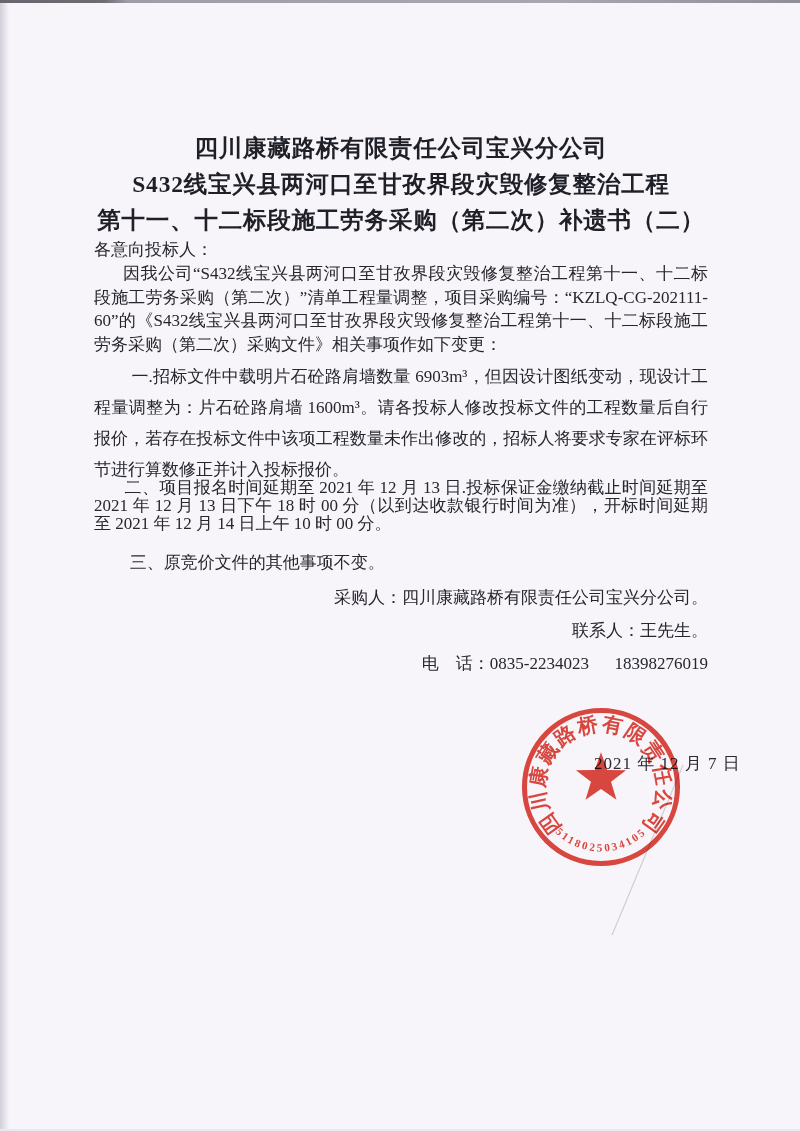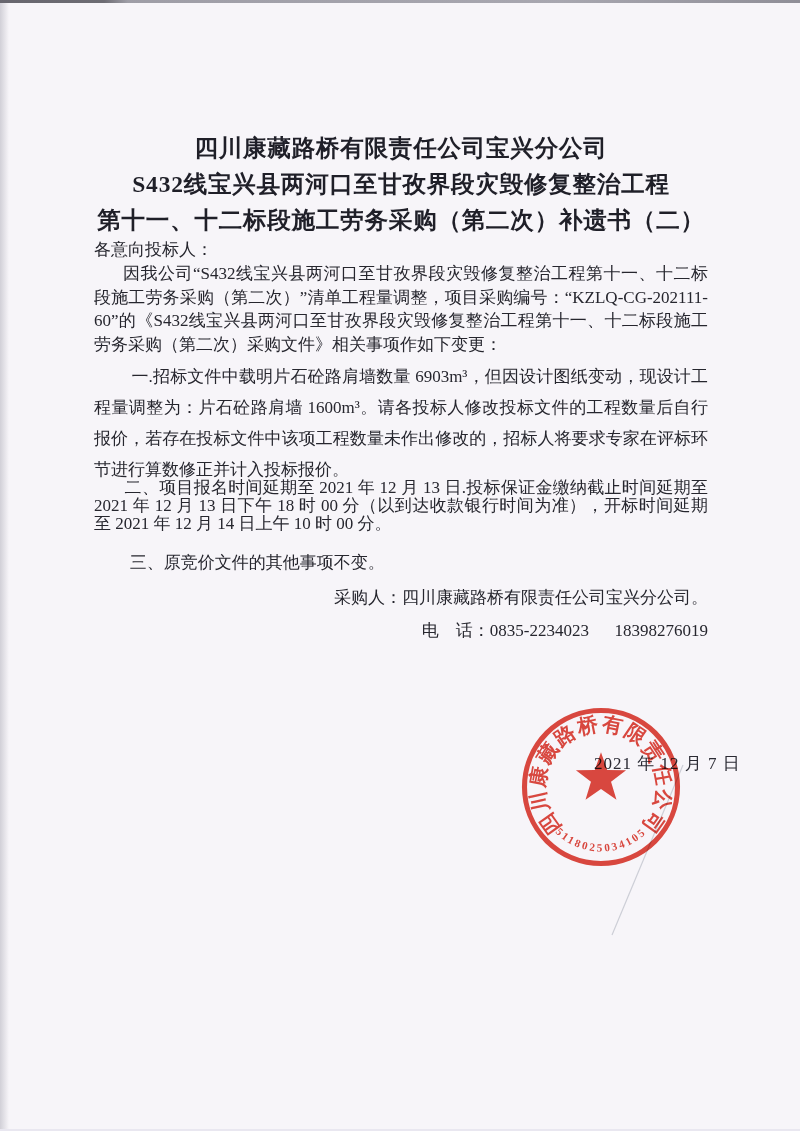--- a/index.html
+++ b/index.html
@@ -101,20 +101,21 @@
 
     <div class="body-text">
       <p class="salutation">各意向投标人：</p>
       <p class="para p-intro">因我公司“S432线宝兴县两河口至甘孜界段灾毁修复整治工程第十一、十二标段施工劳务采购（第二次）”清单工程量调整，项目采购编号：“KZLQ-CG-202111-60”的《S432线宝兴县两河口至甘孜界段灾毁修复整治工程第十一、十二标段施工劳务采购（第二次）采购文件》相关事项作如下变更：</p>
       <p class="para p-one">一.招标文件中载明片石砼路肩墙数量 6903m³，但因设计图纸变动，现设计工程量调整为：片石砼路肩墙 1600m³。请各投标人修改投标文件的工程数量后自行报价，若存在投标文件中该项工程数量未作出修改的，招标人将要求专家在评标环节进行算数修正并计入投标报价。</p>
       <p class="para p-two">二、项目报名时间延期至 2021 年 12 月 13 日.投标保证金缴纳截止时间延期至 2021 年 12 月 13 日下午 18 时 00 分（以到达收款银行时间为准），开标时间延期至 2021 年 12 月 14 日上午 10 时 00 分。</p>
       <p class="para p-three">三、原竞价文件的其他事项不变。</p>
 
       <div class="contact">
         <div class="contact-line"><span>采购人：</span><span>四川康藏路桥有限责任公司宝兴分公司。</span></div>
+        <div class="contact-line"><span>联系人：</span><span>王先生。</span></div>
         <div class="contact-line"><span>电　话：</span><span>0835-2234023      18398276019</span></div>
       </div>
     </div>
   </div>
 
   <div class="date-line">2021 年 12 月 7 日</div>
 
   <svg class="crease" viewBox="0 0 100 200" xmlns="http://www.w3.org/2000/svg">
     <line x1="88" y1="15" x2="17" y2="185" stroke="#9aa0ad" stroke-width="1.2" opacity="0.45"></line>
   </svg>

